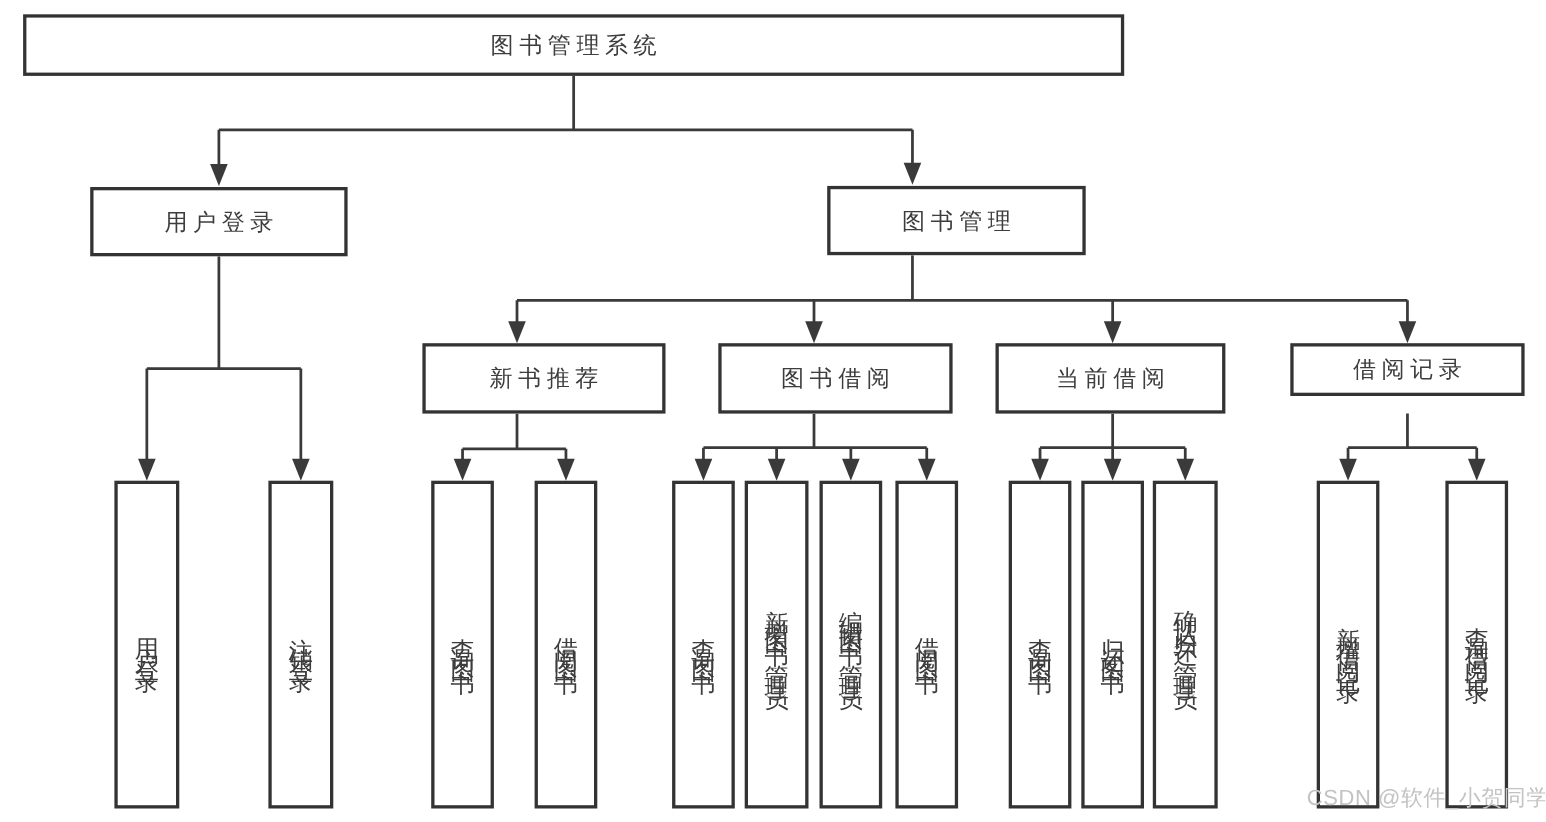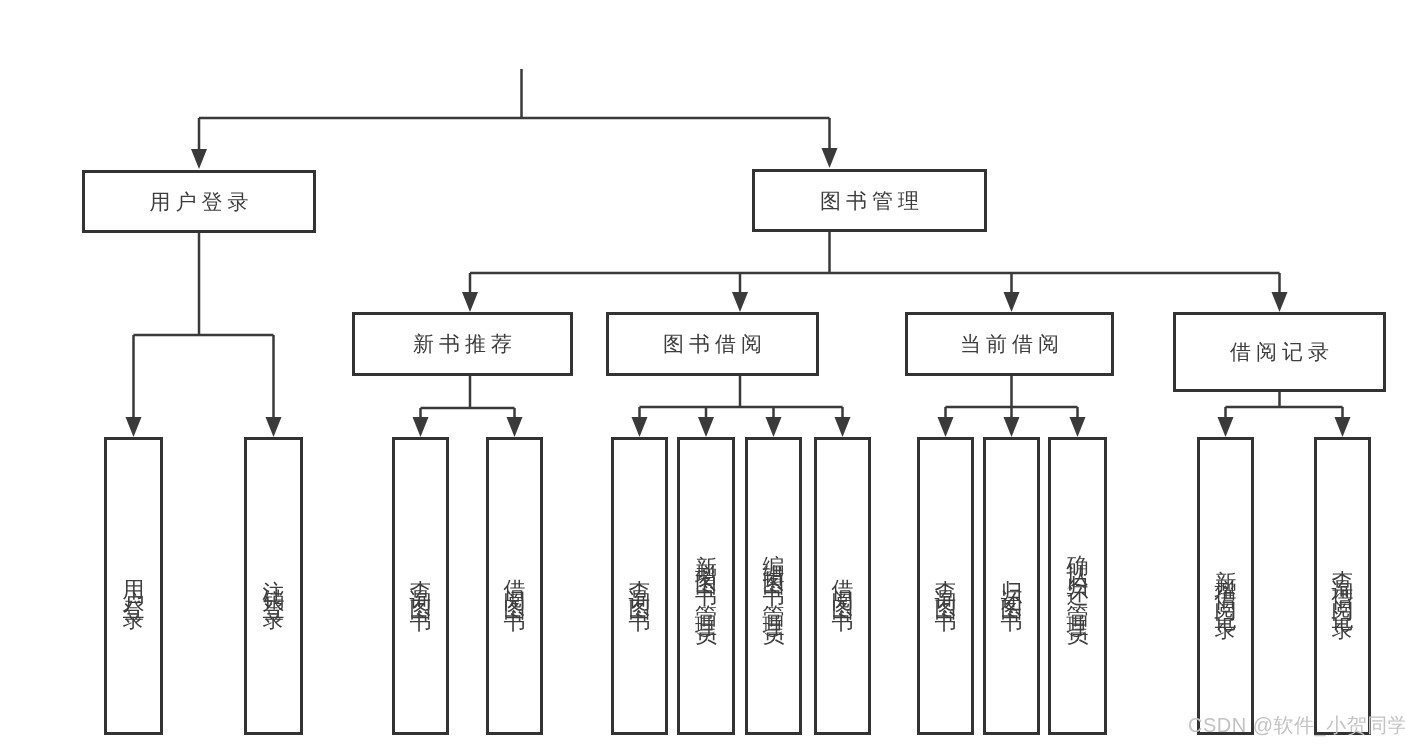--- a/index.html
+++ b/index.html
@@ -88,38 +88,41 @@
       <polygon points="765.5,417 781.5,417 773.5,437"></polygon>
       <polygon points="834.5,417 850.5,417 842.5,437"></polygon>
       <polygon points="937.5,417 953.5,417 945.5,437"></polygon>
       <polygon points="1003.5,417 1019.5,417 1011.5,437"></polygon>
       <polygon points="1069.5,417 1085.5,417 1077.5,437"></polygon>
       <polygon points="1217.5,417 1233.5,417 1225.5,437"></polygon>
       <polygon points="1334.5,417 1350.5,417 1342.5,437"></polygon>
     </g>
   </svg>
 
+  <div class="box" style="left:21px;top:13px;width:1001px;height:56px">
+    <span class="hlabel">图书管理系统</span>
+  </div>
 
   <div class="box" style="left:82px;top:170px;width:234px;height:63px">
     <span class="hlabel">用户登录</span>
   </div>
   <div class="box" style="left:752px;top:169px;width:235px;height:63px">
     <span class="hlabel">图书管理</span>
   </div>
 
-  <div class="box" style="left:352px;top:312px;width:221px;height:64px">
+  <div class="box" style="left:384px;top:312px;width:221px;height:64px">
     <span class="hlabel">新书推荐</span>
   </div>
-  <div class="box" style="left:606px;top:312px;width:213px;height:64px">
+  <div class="box" style="left:653px;top:312px;width:213px;height:64px">
     <span class="hlabel">图书借阅</span>
   </div>
   <div class="box" style="left:905px;top:312px;width:209px;height:64px">
     <span class="hlabel">当前借阅</span>
   </div>
-  <div class="box" style="left:1173px;top:312px;width:213px;height:80px">
+  <div class="box" style="left:1173px;top:312px;width:213px;height:48px">
     <span class="hlabel">借阅记录</span>
   </div>
 
   <div class="box" style="left:104px;top:437px;width:59px;height:298px">
     <span class="vlabel">用户登录</span>
   </div>
   <div class="box" style="left:244px;top:437px;width:59px;height:298px">
     <span class="vlabel">注销登录</span>
   </div>
 

